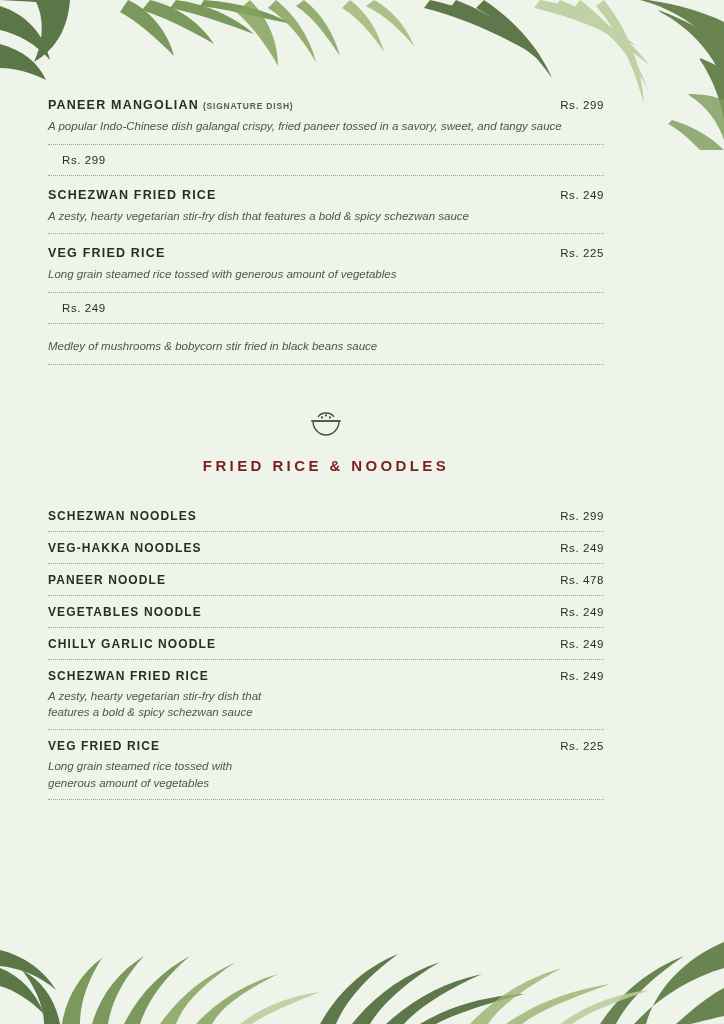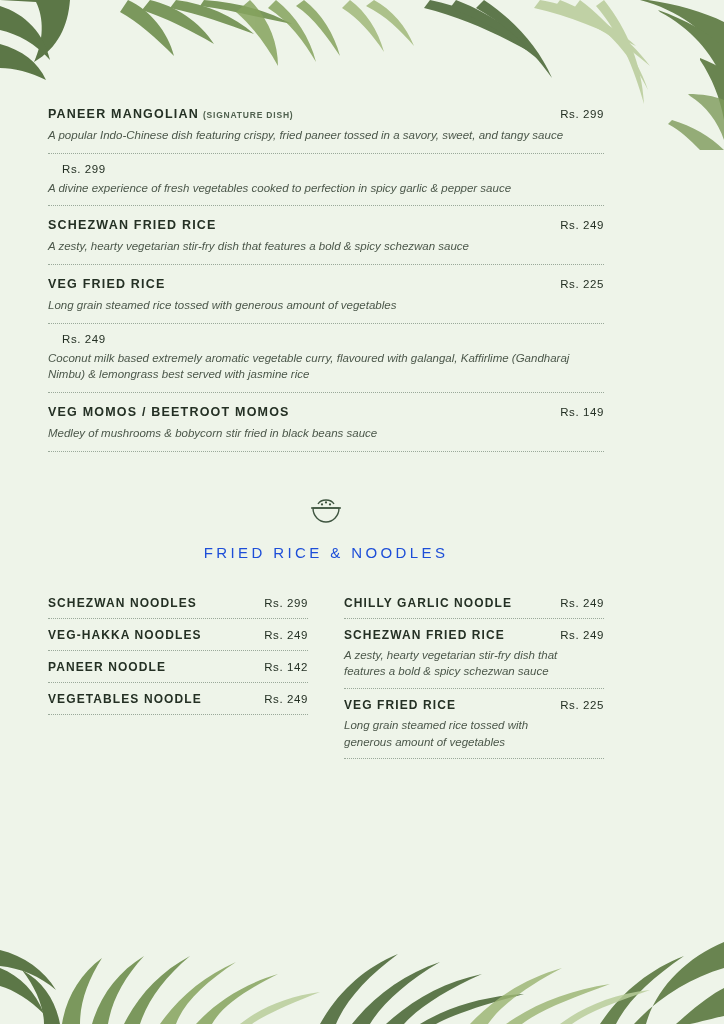--- a/index.html
+++ b/index.html
@@ -24,21 +24,21 @@
     pointer-events: none;
     z-index: 0;
   }
   .foliage.top { top: 0; height: 150px; }
   .foliage.bottom { bottom: 0; height: 160px; }
 
   
   .page {
     position: relative;
     z-index: 2;
-    padding: 17px 48px;
+    padding: 8px 48px;
     box-sizing: border-box;
     width: 652px;
   }
 
   .top-spacer { height: 78px; }
 
   
   .item {
     padding-top: 9px;
     padding-bottom: 9px;
@@ -86,31 +86,31 @@
   .section-block {
     margin-top: 44px;
     text-align: center;
   }
   .section-icon {
     display: block;
     margin: 0 auto 14px auto;
   }
   .section-title {
     font-size: 15px;
-    font-weight: normal;
+    font-weight: bold;
     letter-spacing: 3.4px;
-    color: #1d4ed8;
+    color: #7f1d1d;
     text-transform: uppercase;
   }
 
   
   .two-col {
     display: flex;
-    gap: 36px;
     margin-top: 26px;
+    flex-direction: column;
   }
   .col { flex: 1 1 0; }
 
   .col-item {
     padding-top: 9px;
     padding-bottom: 8px;
     border-bottom: 1px dotted #9aa99a;
   }
   .col-item .item-name { font-size: 12px; letter-spacing: 1.1px; }
   .col-item .item-price { font-size: 11.5px; }
@@ -171,28 +171,27 @@
 
   <div>
 
     <div class="item">
       <div class="item-head">
         <div>
           <span class="item-name">PANEER MANGOLIAN</span><span class="item-tag">(SIGNATURE DISH)</span>
         </div>
         <div class="item-price">Rs. 299</div>
       </div>
-      <div class="item-desc">A popular Indo-Chinese dish featuring crispy, fried paneer tossed in a savory, sweet, and tangy sauce</div>
+      <div class="item-desc">A popular Indo-Chinese dish galangal crispy, fried paneer tossed in a savory, sweet, and tangy sauce</div>
     </div>
 
     <div class="item">
       <div class="item-head">
         <div class="item-price">Rs. 299</div>
       </div>
-      <div class="item-desc">A divine experience of fresh vegetables cooked to perfection in spicy garlic &amp; pepper sauce</div>
     </div>
 
     <div class="item">
       <div class="item-head">
         <div>
           <span class="item-name">SCHEZWAN FRIED RICE</span><span class="item-tag"></span>
         </div>
         <div class="item-price">Rs. 249</div>
       </div>
       <div class="item-desc">A zesty, hearty vegetarian stir-fry dish that features a bold &amp; spicy schezwan sauce</div>
@@ -205,30 +204,23 @@
         </div>
         <div class="item-price">Rs. 225</div>
       </div>
       <div class="item-desc">Long grain steamed rice tossed with generous amount of vegetables</div>
     </div>
 
     <div class="item">
       <div class="item-head">
         <div class="item-price">Rs. 249</div>
       </div>
-      <div class="item-desc">Coconut milk based extremely aromatic vegetable curry, flavoured with galangal, Kaffirlime (Gandharaj Nimbu) &amp; lemongrass best served with jasmine rice</div>
-    </div>
-
-    <div class="item">
-      <div class="item-head">
-        <div>
-          <span class="item-name">VEG MOMOS / BEETROOT MOMOS</span><span class="item-tag"></span>
-        </div>
-        <div class="item-price">Rs. 149</div>
-      </div>
+    </div>
+
+    <div class="item">
       <div class="item-desc">Medley of mushrooms &amp; bobycorn stir fried in black beans sauce</div>
     </div>
 
   </div>
 
   <div class="section-block">
     <span class="section-icon">
       <svg width="34" height="30" viewBox="0 0 34 30" xmlns="http://www.w3.org/2000/svg">
         <g fill="none" stroke="#3f5540" stroke-width="1.4">
           <path d="M4,12 C4,20 10,26 17,26 C24,26 30,20 30,12 Z"></path>
@@ -256,21 +248,21 @@
       </div>
       <div class="col-item">
         <div class="item-head">
           <span class="item-name">VEG-HAKKA NOODLES</span>
           <span class="item-price">Rs. 249</span>
         </div>
       </div>
       <div class="col-item">
         <div class="item-head">
           <span class="item-name">PANEER NOODLE</span>
-          <span class="item-price">Rs. 142</span>
+          <span class="item-price">Rs. 478</span>
         </div>
       </div>
       <div class="col-item no-rule">
         <div class="item-head">
           <span class="item-name">VEGETABLES NOODLE</span>
           <span class="item-price">Rs. 249</span>
         </div>
       </div>
     </div>
 

